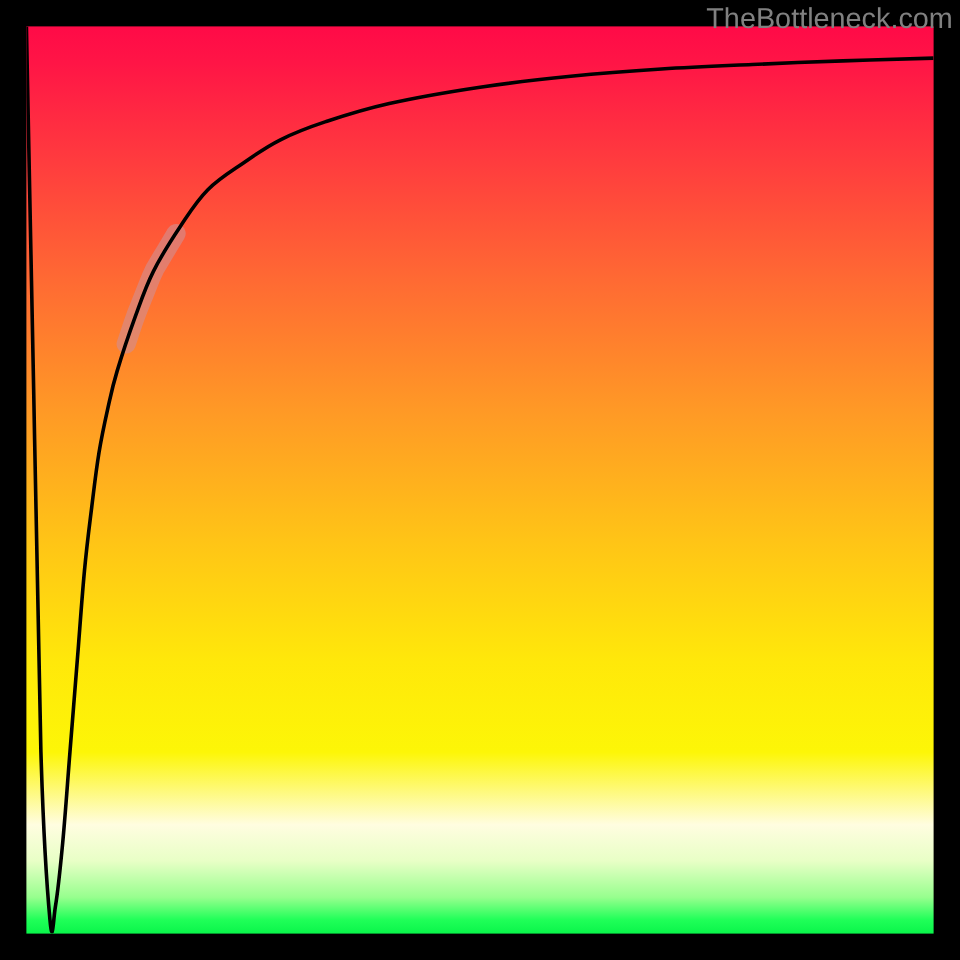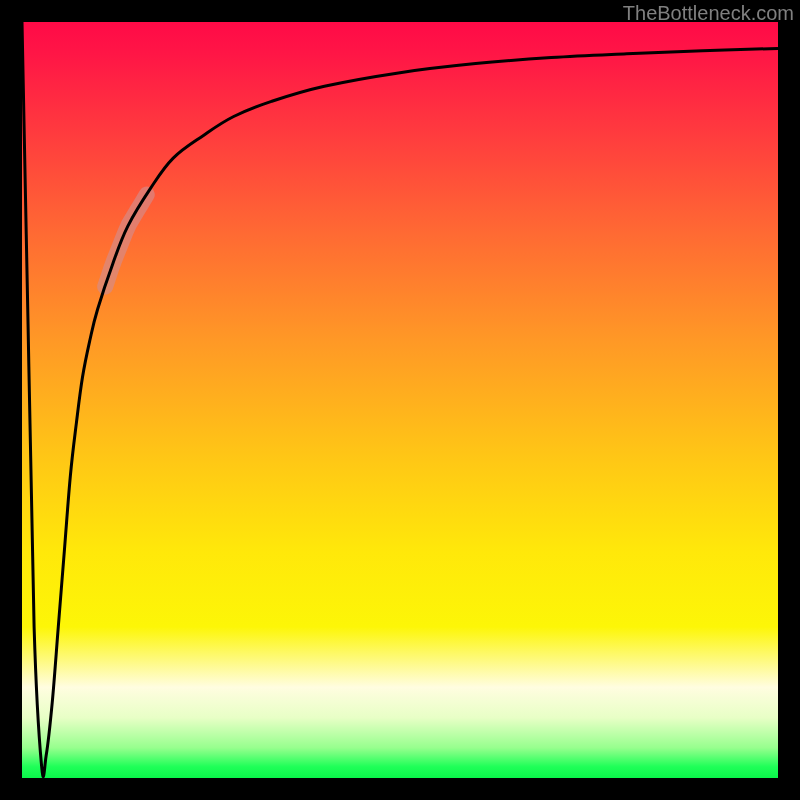--- a/index.html
+++ b/index.html
@@ -13,21 +13,21 @@
     position: relative;
     width: 800px;
     height: 800px;
     background: #000000;
   }
   .watermark {
     position: absolute;
     top: 2px;
     right: 6px;
     color: #808080;
-    font-size: 20px;
+    font-size: 24px;
     font-family: Arial, sans-serif;
     z-index: 10;
   }
   .plot-area {
     position: absolute;
     left: 22px;
     top: 22px;
     width: 756px;
     height: 756px;
     background: linear-gradient(to bottom,

